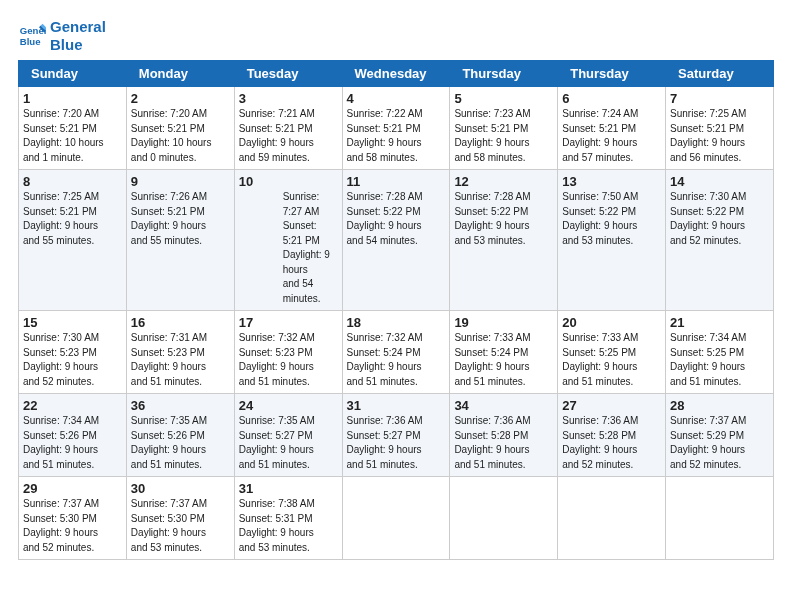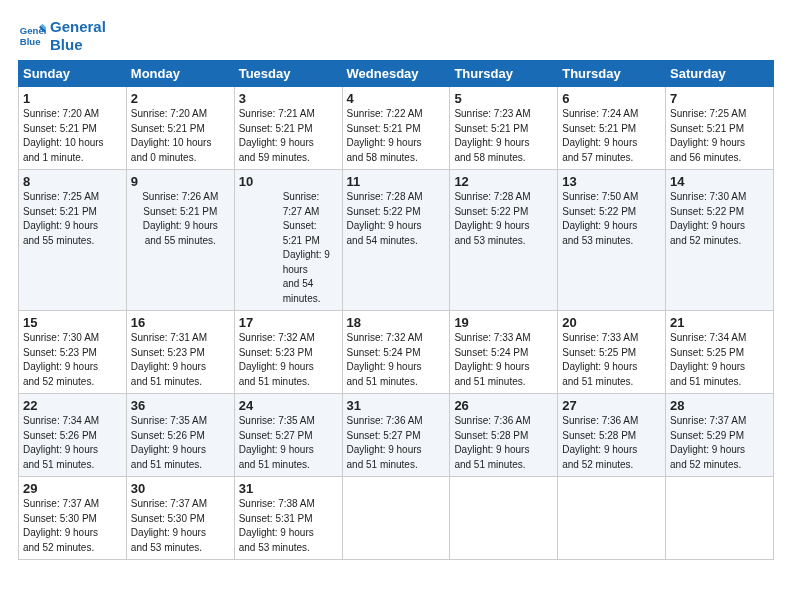--- a/index.html
+++ b/index.html
@@ -55,21 +55,21 @@
     .calendar-table {
       width: 100%;
       border-collapse: collapse;
       table-layout: fixed;
     }
     .calendar-table th {
       background: #1a6bb5;
       color: #fff;
       font-size: 13px;
       font-weight: bold;
-      padding: 5px 4px;
+      padding: 5px 12px;
       text-align: left;
       border: 1px solid #1a6bb5;
     }
     .calendar-table td {
       vertical-align: top;
       border: 1px solid #ccc;
       padding: 4px 4px;
       font-size: 10.5px;
       color: #222;
       height: 80px;
@@ -185,21 +185,21 @@
         <tr>
           <td>
             <span class="day-num">8</span>
             <div class="day-info" style="white-space: pre-line;">Sunrise: 7:25 AM
 Sunset: 5:21 PM
 Daylight: 9 hours
 and 55 minutes.</div>
           </td>
           <td>
             <span class="day-num">9</span>
-            <div class="day-info" style="white-space: pre-line; text-align: center;">Sunrise: 7:26 AM
+            <div class="day-info" style="white-space: pre-line;">Sunrise: 7:26 AM
 Sunset: 5:21 PM
 Daylight: 9 hours
 and 55 minutes.</div>
           </td>
           <td>
             <span class="day-num">10</span>
             <div class="day-info" style="white-space: pre-line; margin-left: 44px;">Sunrise: 7:27 AM
 Sunset: 5:21 PM
 Daylight: 9 hours
 and 54 minutes.</div>
@@ -307,21 +307,21 @@
 and 51 minutes.</div>
           </td>
           <td>
             <span class="day-num">31</span>
             <div class="day-info" style="white-space: pre-line;">Sunrise: 7:36 AM
 Sunset: 5:27 PM
 Daylight: 9 hours
 and 51 minutes.</div>
           </td>
           <td>
-            <span class="day-num">26</span>
+            <span class="day-num">34</span>
             <div class="day-info" style="white-space: pre-line;">Sunrise: 7:36 AM
 Sunset: 5:28 PM
 Daylight: 9 hours
 and 51 minutes.</div>
           </td>
           <td>
             <span class="day-num">27</span>
             <div class="day-info" style="white-space: pre-line;">Sunrise: 7:36 AM
 Sunset: 5:28 PM
 Daylight: 9 hours

